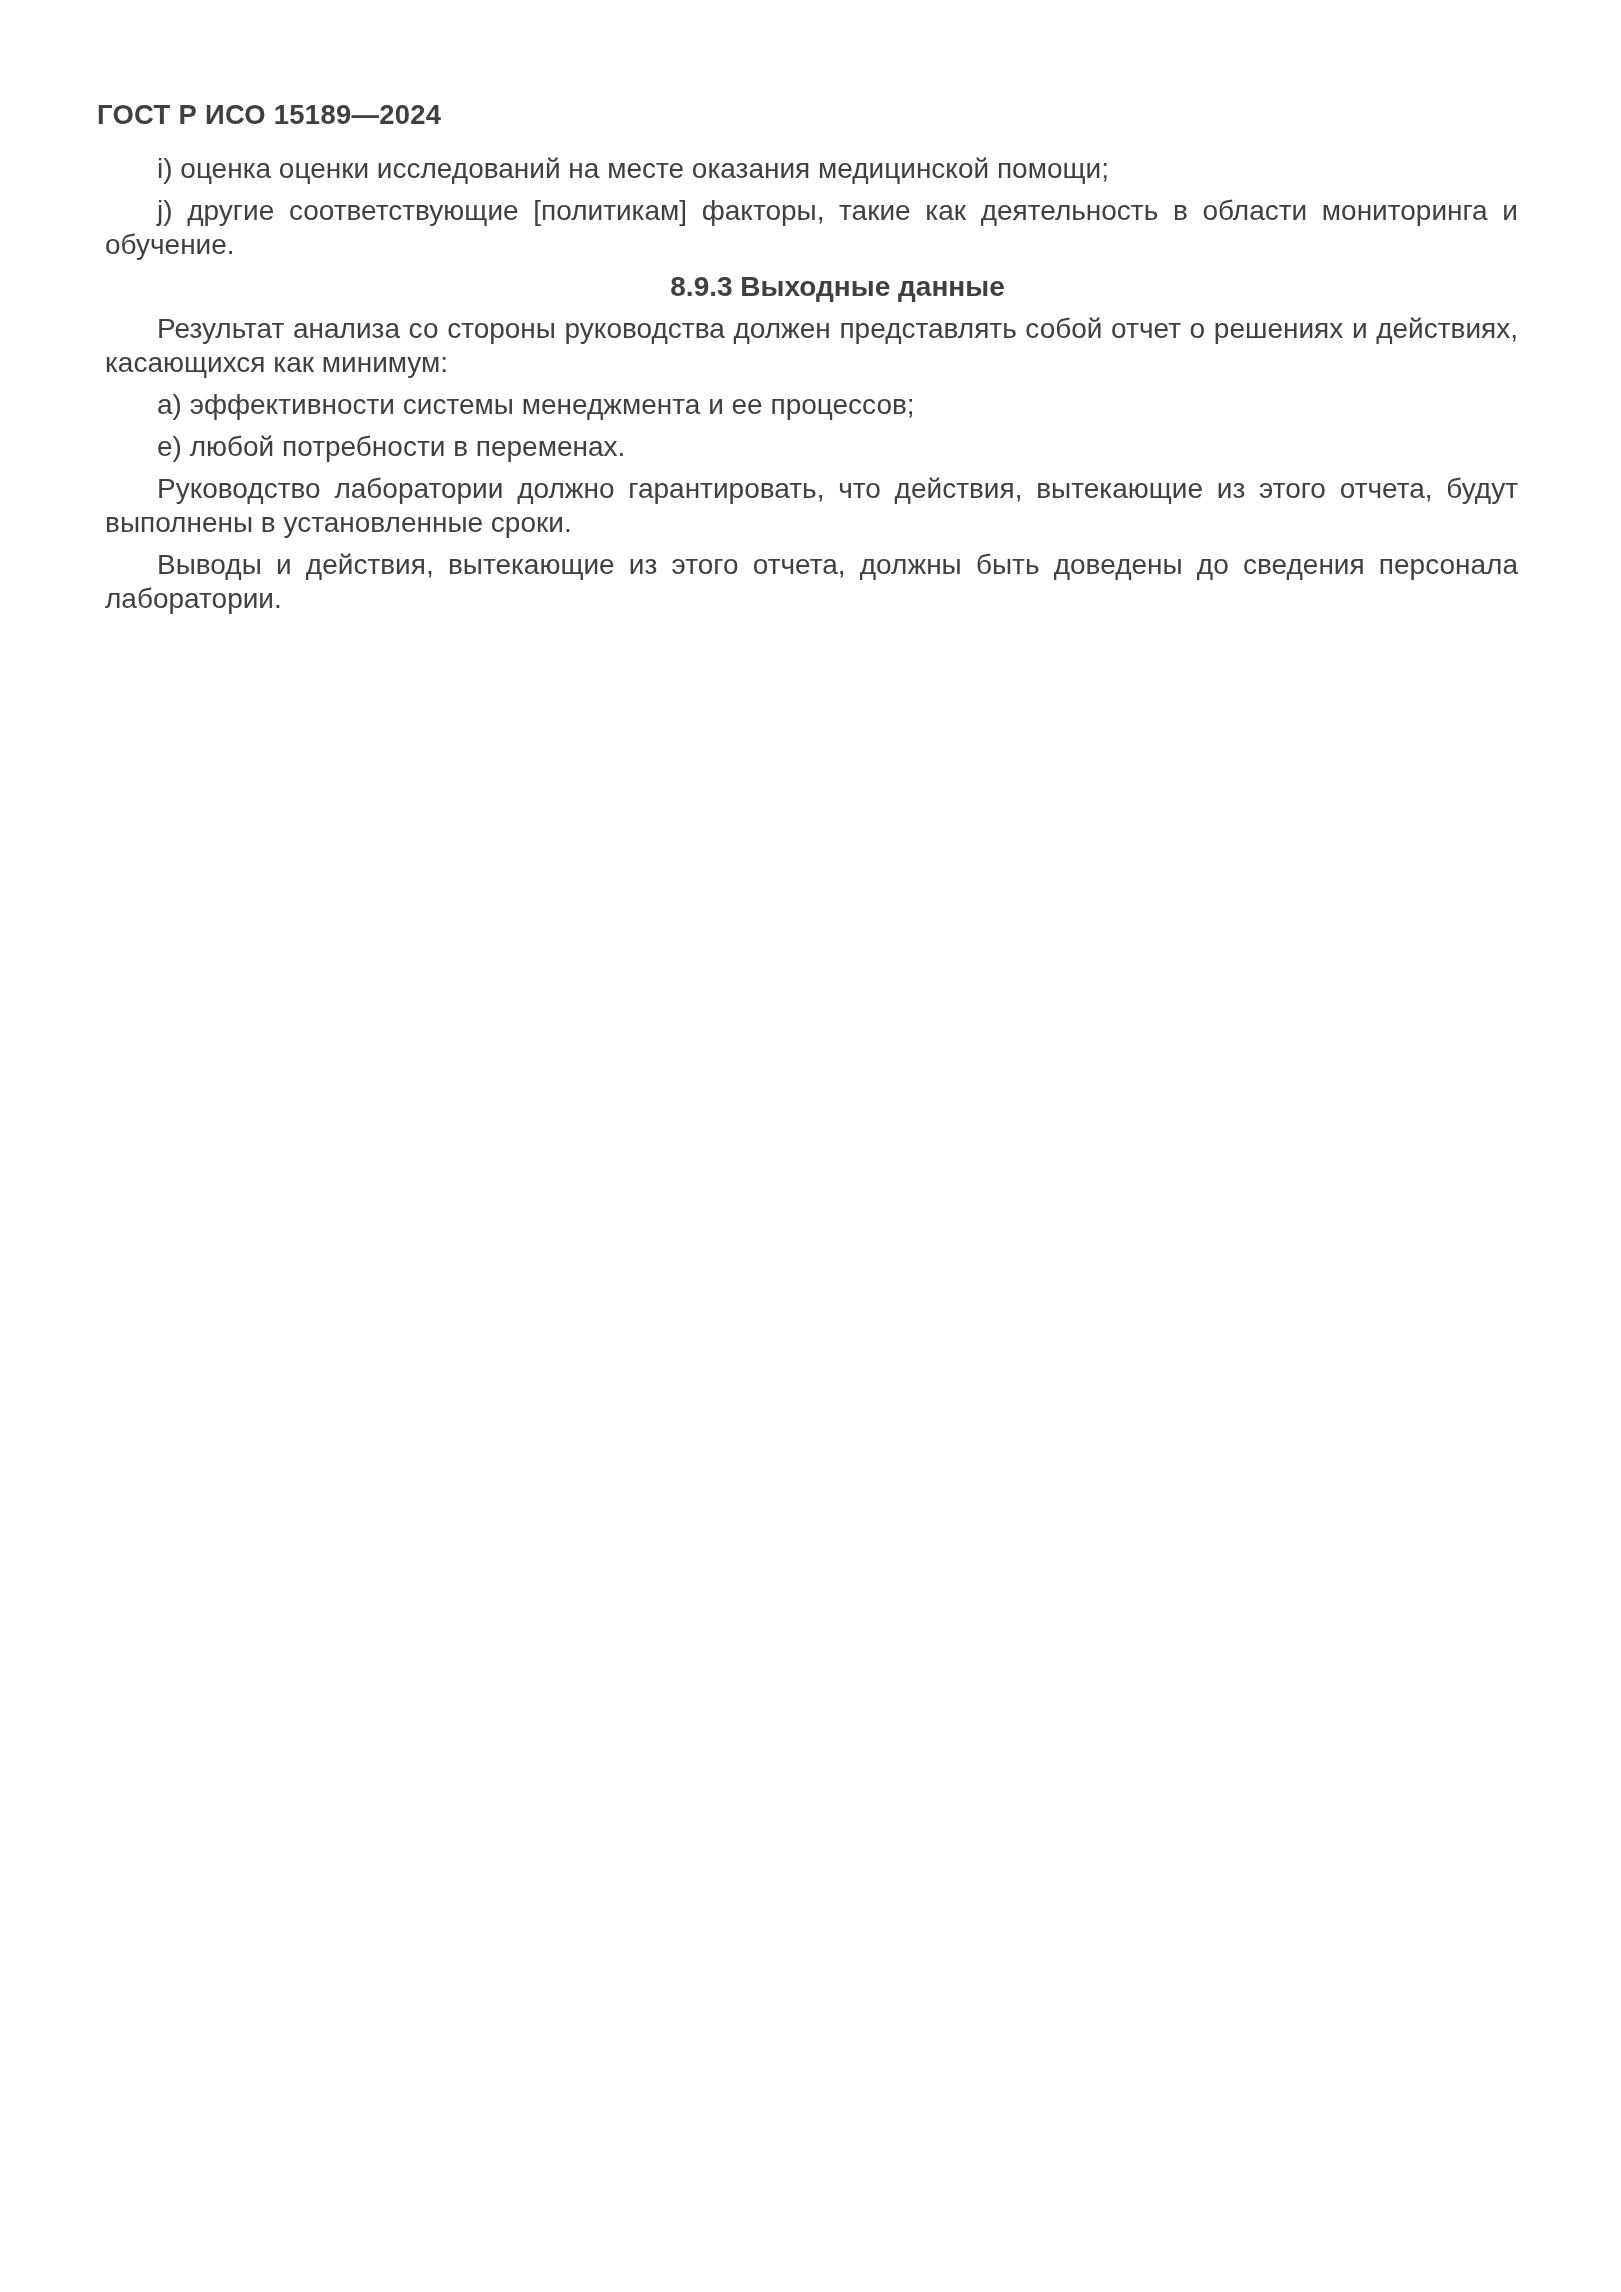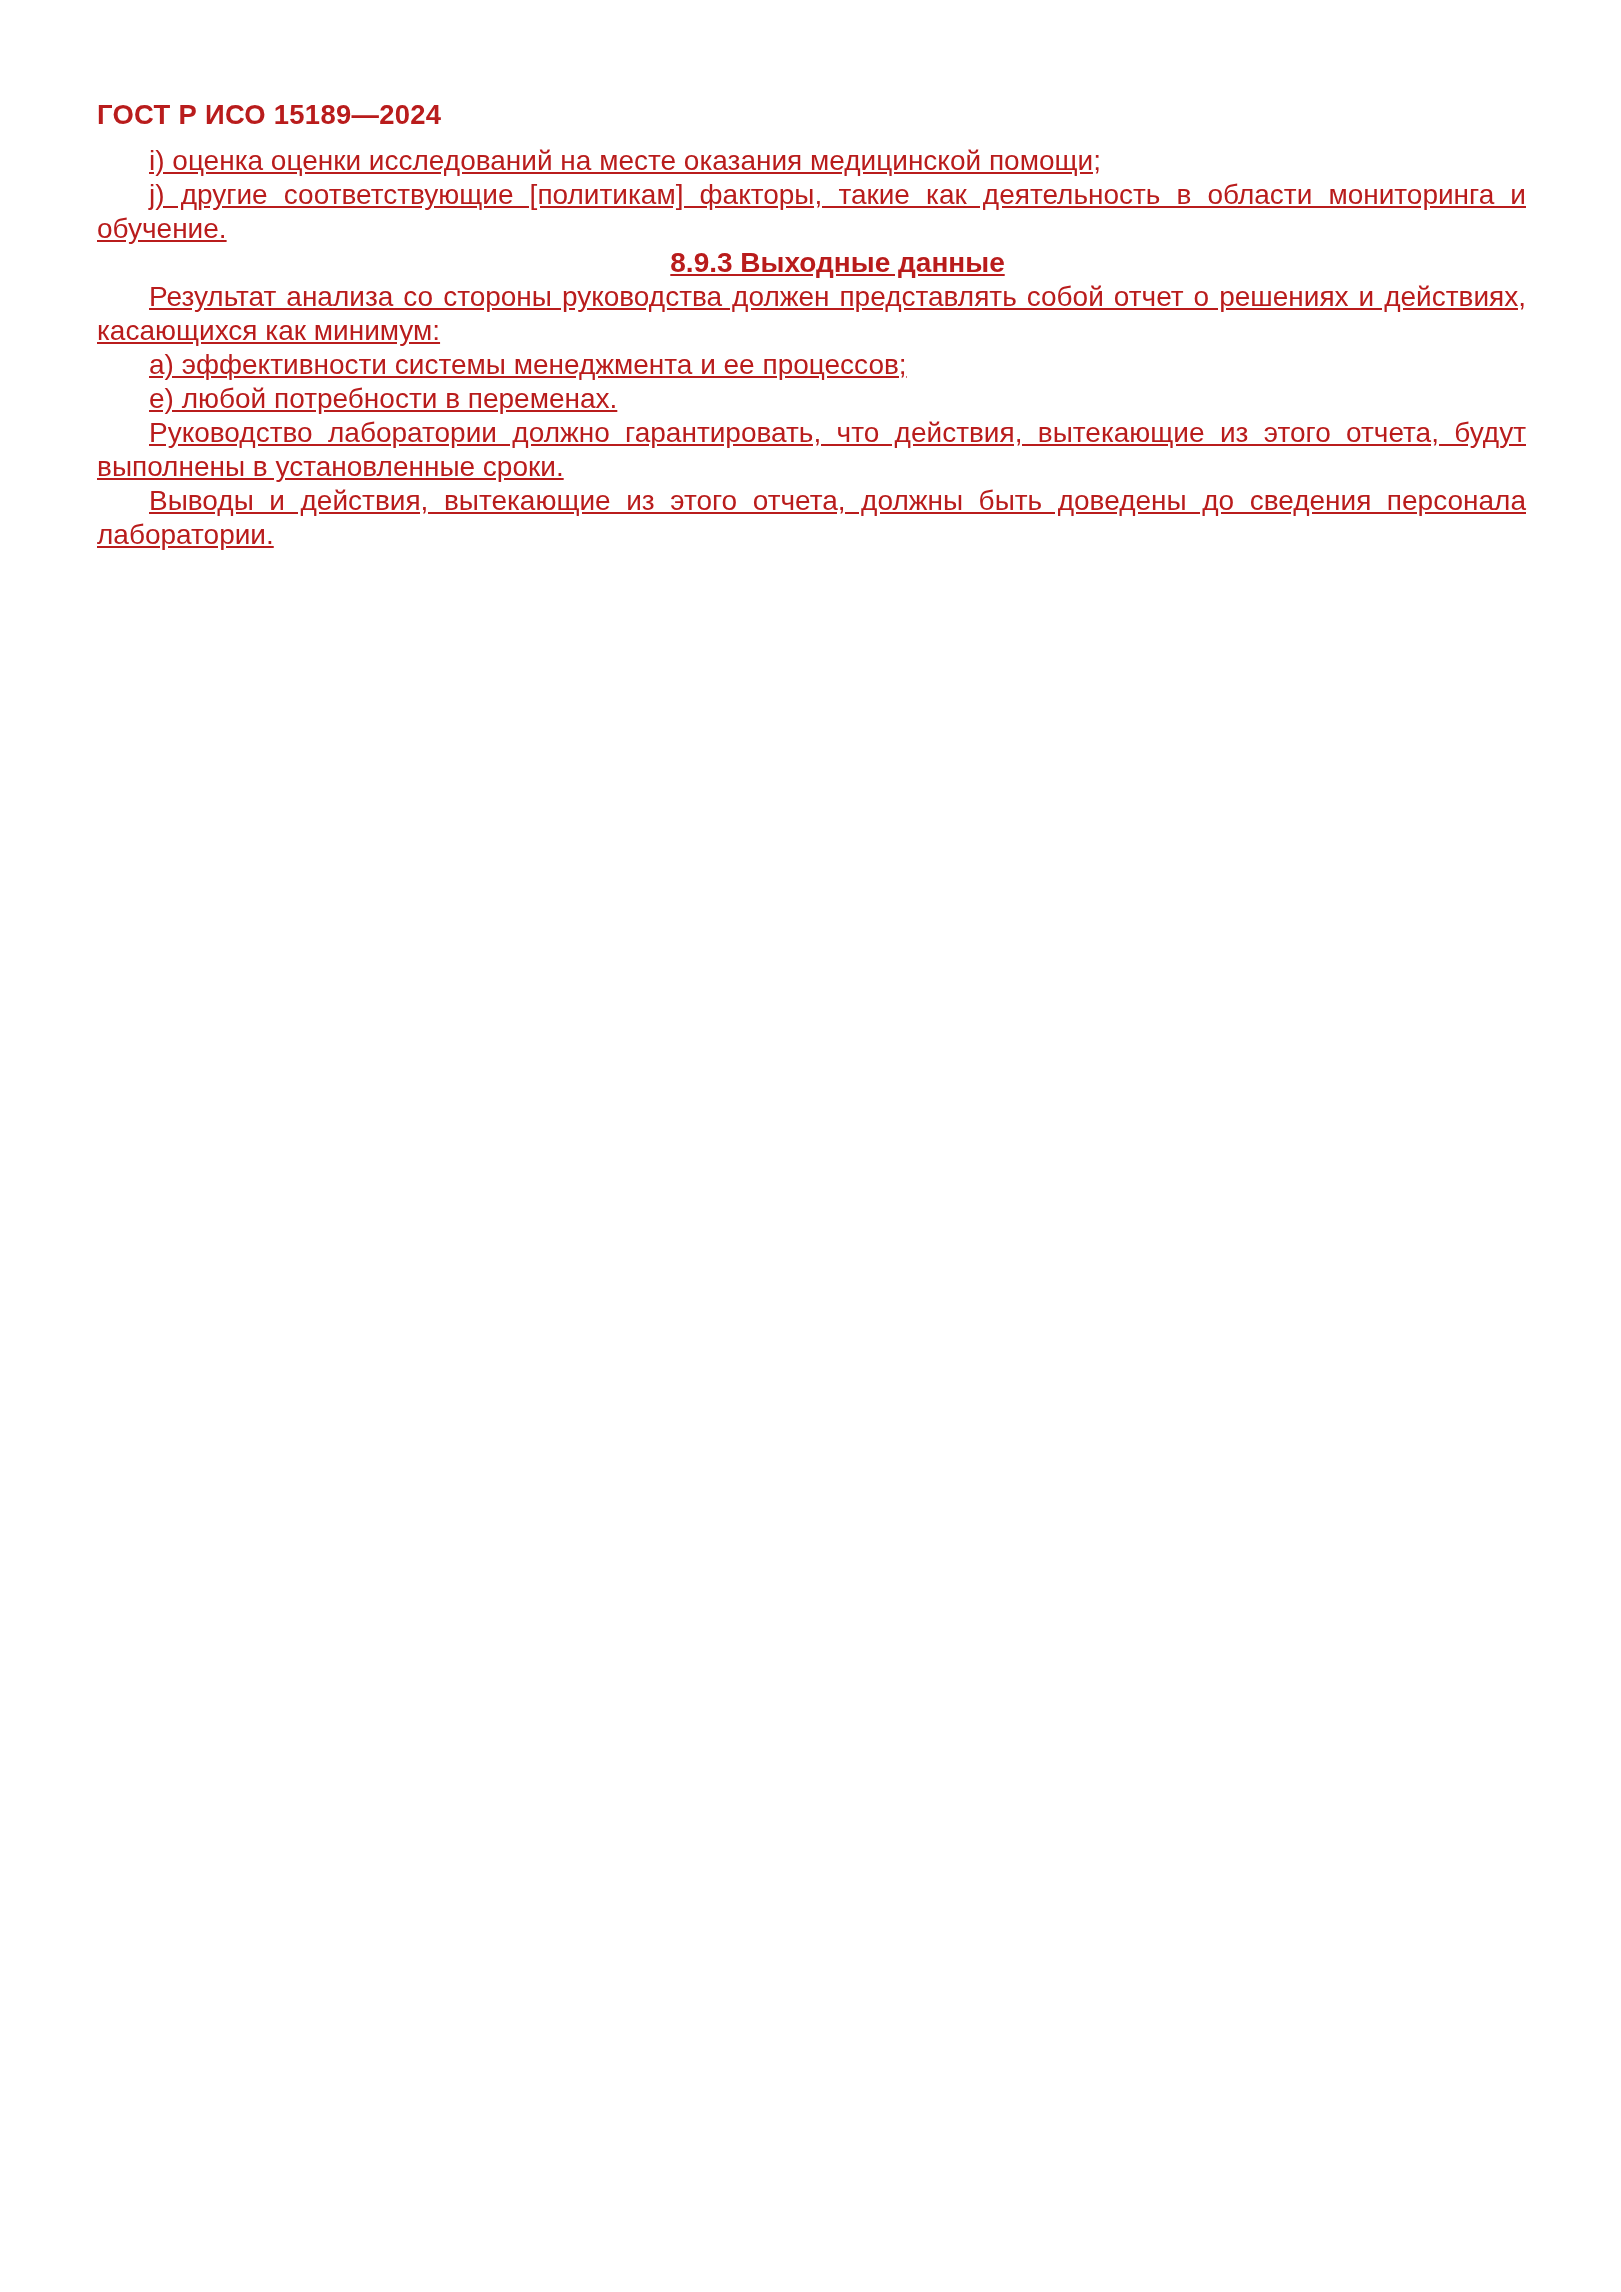--- a/index.html
+++ b/index.html
@@ -3,21 +3,21 @@
 <meta charset="utf-8">
 <style>
   * { margin: 0; padding: 0; box-sizing: border-box; }
   html, body { background: #ffffff; }
   .page {
     position: relative;
     width: 1621px;
     height: 1963px;
     background: #ffffff;
     font-family: "Liberation Sans", sans-serif;
-    color: #b91c1c;
+    color: #404040;
     overflow: hidden;
   }
   .page-header {
     position: absolute;
     top: 99px;
     left: 97px;
     font-size: 27.4px;
     font-weight: bold;
     letter-spacing: 0.3px;
     white-space: nowrap;
@@ -26,22 +26,21 @@
     position: absolute;
     top: 144px;
     left: 97px;
     width: 1429px;
     font-size: 28px;
     line-height: 34px;
     text-align: justify;
   }
   .para {
     text-indent: 52px;
-    margin: 0;
-    text-decoration: underline;
+    margin: 8px;
   }
   .para.heading {
     font-weight: bold;
     text-align: center;
   }
   .page-footer {
     position: absolute;
     top: 2070px;
     left: 95px;
     font-size: 29px;

